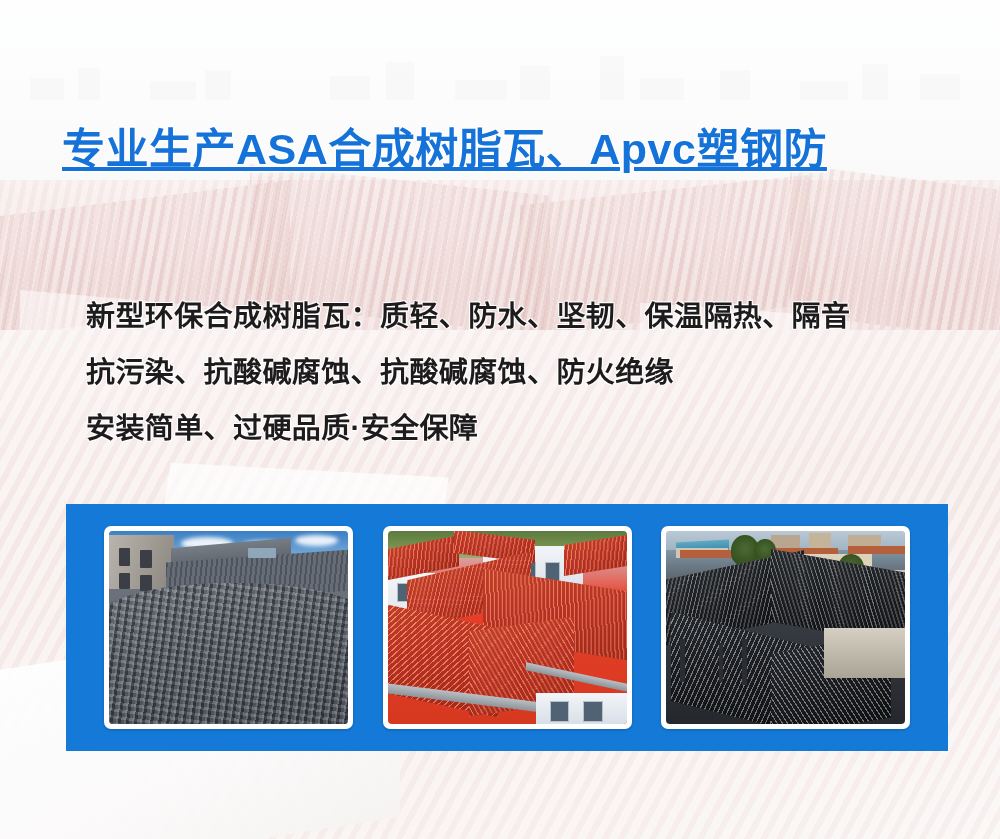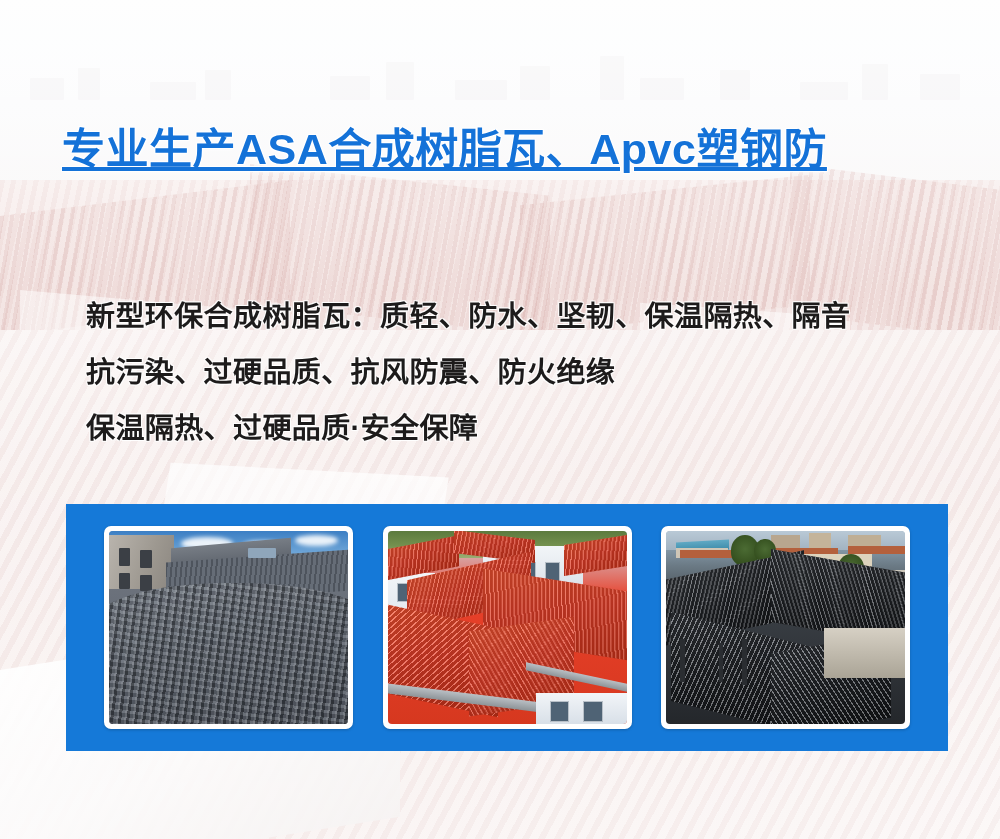--- a/index.html
+++ b/index.html
@@ -240,22 +240,22 @@
     <div class="eave"></div>
     <div class="bg-veil"></div>
   </div>
 
   <h1 class="headline">
     <span class="ln">专业生产ASA合成树脂瓦、Apvc塑钢防</span>
   </h1>
 
   <div class="features">
     <span class="feat">新型环保合成树脂瓦：质轻、防水、坚韧、保温隔热、隔音</span>
-    <span class="feat">抗污染、过硬品质、抗风防震、防火绝缘</span>
-    <span class="feat">保温隔热、过硬品质·安全保障</span>
+    <span class="feat">抗污染、抗酸碱腐蚀、抗酸碱腐蚀、防火绝缘</span>
+    <span class="feat">安装简单、过硬品质·安全保障</span>
   </div>
 
   <div class="gallery">
     <div class="gallery-inner">
 
       <div class="photo-frame">
         <div class="photo p1">
           <div class="sky"></div>
           <div class="cloud" style="left:30%;top:3%;width:22%;height:7%;"></div>
           <div class="cloud" style="left:56%;top:5%;width:16%;height:5%;"></div>

